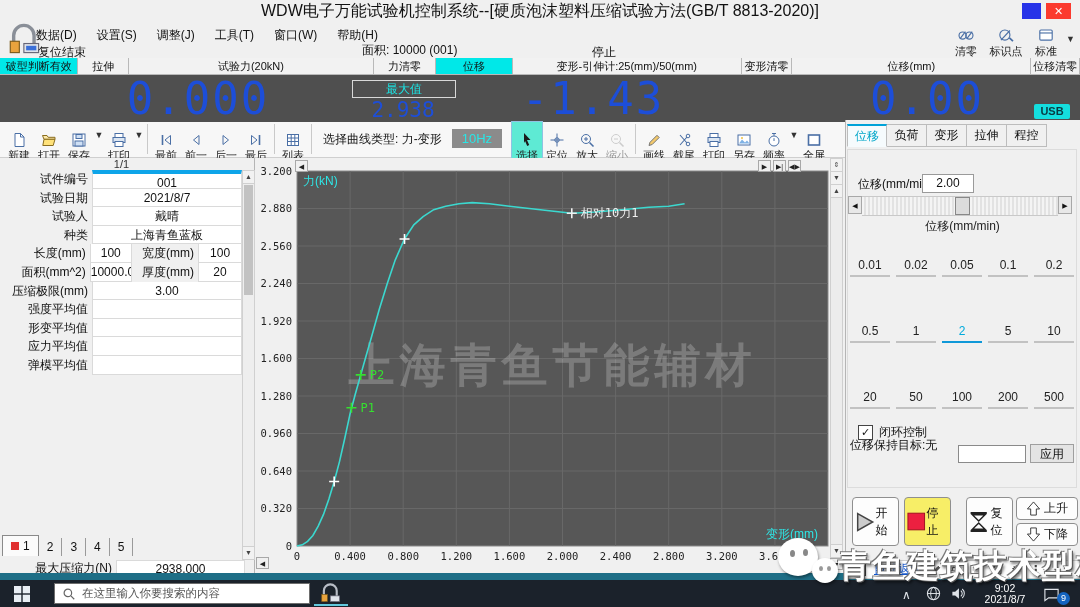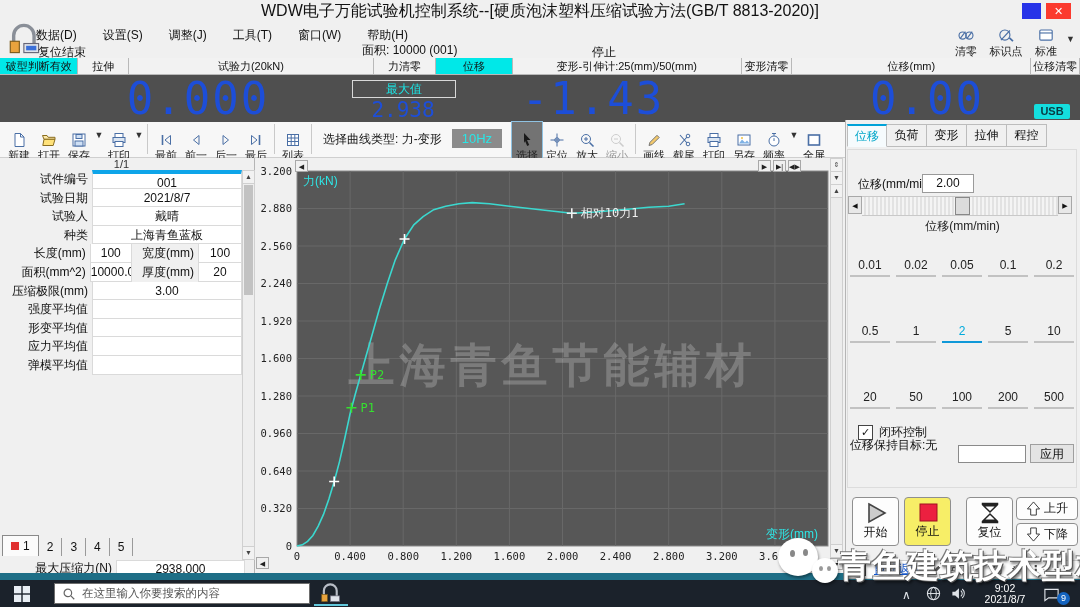--- a/index.html
+++ b/index.html
@@ -6,21 +6,21 @@
   body{width:1080px;height:607px;position:relative;overflow:hidden;
        font-family:"Liberation Sans","DejaVu Sans",sans-serif;background:#f0f0f0;color:#111;}
   .abs{position:absolute;}
   
   #titlebar{left:0;top:0;width:1080px;height:22px;background:#f0f0f0;}
   #title{width:100%;text-align:center;line-height:21px;font-size:16px;color:#111;}
   #btn-min{left:1022px;top:3px;width:19px;height:16px;background:#2733e8;}
   #btn-close{left:1046px;top:3px;width:25px;height:16px;background:#fb3a2e;color:#fff;
              font-size:11px;line-height:16px;text-align:center;font-weight:bold;}
   
-  #menubar{left:36px;top:27px;height:15px;display:flex;gap:26px;font-size:12px;}
+  #menubar{left:36px;top:27px;height:15px;display:flex;gap:20px;font-size:12px;}
   #status-left{left:38px;top:44px;font-size:12px;}
   #area-label{left:362px;top:42px;font-size:12px;}
   #status-center{left:592px;top:44px;font-size:12px;}
   #quick-icons{left:946px;top:26px;display:flex;align-items:flex-start;}
   .qitem{width:40px;display:flex;flex-direction:column;align-items:center;font-size:11px;color:#222;}
   .qcaret{font-size:9px;color:#333;margin-top:8px;}
   
   #hdr-strip{left:0;top:58px;width:1080px;height:17px;display:flex;background:#f2f2f2;}
   .hcell{border-right:1px solid #b9b9b9;border-bottom:1px solid #b9b9b9;font-size:11px;
          line-height:16px;text-align:center;overflow:hidden;white-space:nowrap;}
@@ -32,21 +32,21 @@
            line-height:16px;text-align:center;color:#1be2e2;}
   #max-val{left:352px;top:98px;width:102px;font-size:21px;text-align:center;}
   #deform-val{left:518px;top:76px;width:150px;font-size:44px;line-height:46px;text-align:center;letter-spacing:2px;}
   #disp-val{left:853px;top:76px;width:148px;font-size:44px;line-height:46px;text-align:center;letter-spacing:2px;}
   #usb-badge{left:1034px;top:104px;width:36px;height:15px;background:#14dede;color:#083a42;
              font-size:11px;font-weight:bold;text-align:center;line-height:15px;border-radius:2px;}
   
   #toolbar{left:0;top:122px;width:845px;height:36px;background:#f7f7f7;border-bottom:1px solid #cfcfcf;
            display:flex;align-items:flex-start;padding-left:4px;box-sizing:border-box;}
   .titem{width:30px;display:flex;flex-direction:column;align-items:center;font-size:11px;color:#222;padding-top:10px;}
-  .titem.active{background:#737373;outline:1px solid #8fc2e2;}
+  .titem.active{background:#5eead4;outline:1px solid #8fc2e2;}
   .titem.disabled{opacity:.45;}
   .tcaret{width:10px;font-size:9px;color:#333;padding-top:8px;text-align:center;}
   .tsep{width:1px;height:30px;background:#c9c9c9;margin:2px 3px 0 3px;}
   #curve-type{font-size:12px;line-height:34px;margin:0 8px;white-space:nowrap;}
   #freq-badge{background:#8b8b8b;color:#29e6e6;font-size:13px;height:19px;line-height:19px;
               padding:0 10px;margin:7px 10px 0 2px;}
   
   #left-panel{left:0;top:158px;width:255px;height:420px;background:#f0f0f0;border-right:1px solid #b5b5b5;box-sizing:border-box;}
   #page-ind{left:0;top:158px;width:243px;text-align:center;font-size:11px;color:#333;}
   #spec-table{left:0;top:170px;width:242px;}
@@ -95,21 +95,21 @@
              border-bottom:2px solid #c2c2c2;box-sizing:border-box;}
   .speed-btn.active{color:#00aadc;border-bottom:2px solid #0f98d8;}
   #closed-loop{left:858px;top:424px;display:flex;align-items:center;font-size:12px;gap:6px;}
   .chk{width:13px;height:13px;background:#fff;border:1px solid #444;font-size:11px;line-height:12px;
        text-align:center;color:#111;}
   #hold-label{left:850px;top:437px;font-size:12px;}
   #hold-input{left:958px;top:445px;width:66px;height:16px;background:#fff;border:1px solid #8a8a8a;}
   #apply-btn{left:1030px;top:444px;width:44px;height:19px;background:#e4e4e4;border:1px solid #9f9f9f;
              font-size:12px;text-align:center;line-height:18px;box-sizing:border-box;}
   .bigbtn{position:absolute;width:47px;height:49px;background:#fdfdfd;border:1px solid #8f8f8f;border-radius:4px;
-          display:flex;flex-direction:column;align-items:center;justify-content:center;font-size:12px;box-sizing:border-box;}
+          display:flex;flex-direction:row;align-items:center;justify-content:center;font-size:12px;box-sizing:border-box;}
   #stop-btn{background:#f7ee67;}
   .smallbtn{position:absolute;width:62px;height:23px;background:#fdfdfd;border:1px solid #8f8f8f;border-radius:4px;
             display:flex;align-items:center;justify-content:center;font-size:12px;gap:3px;box-sizing:border-box;}
   
   #bottom-accent{left:0;top:573px;width:1080px;height:7px;background:#1e6e86;}
   #ime-bar{left:846px;top:560px;width:234px;height:19px;background:#fdfdfd;border:1px solid #cfcfcf;
            display:flex;align-items:center;gap:8px;padding:0 6px;font-size:12px;box-sizing:border-box;z-index:20;}
   #ime-link{color:#1557cc;text-decoration:underline;white-space:nowrap;overflow:hidden;max-width:70px;}
   #taskbar{left:0;top:580px;width:1080px;height:27px;background:#1b222b;z-index:30;}
   #search-box{left:54px;top:583px;width:256px;height:21px;background:#fff;border:1px solid #6d6d6d;

